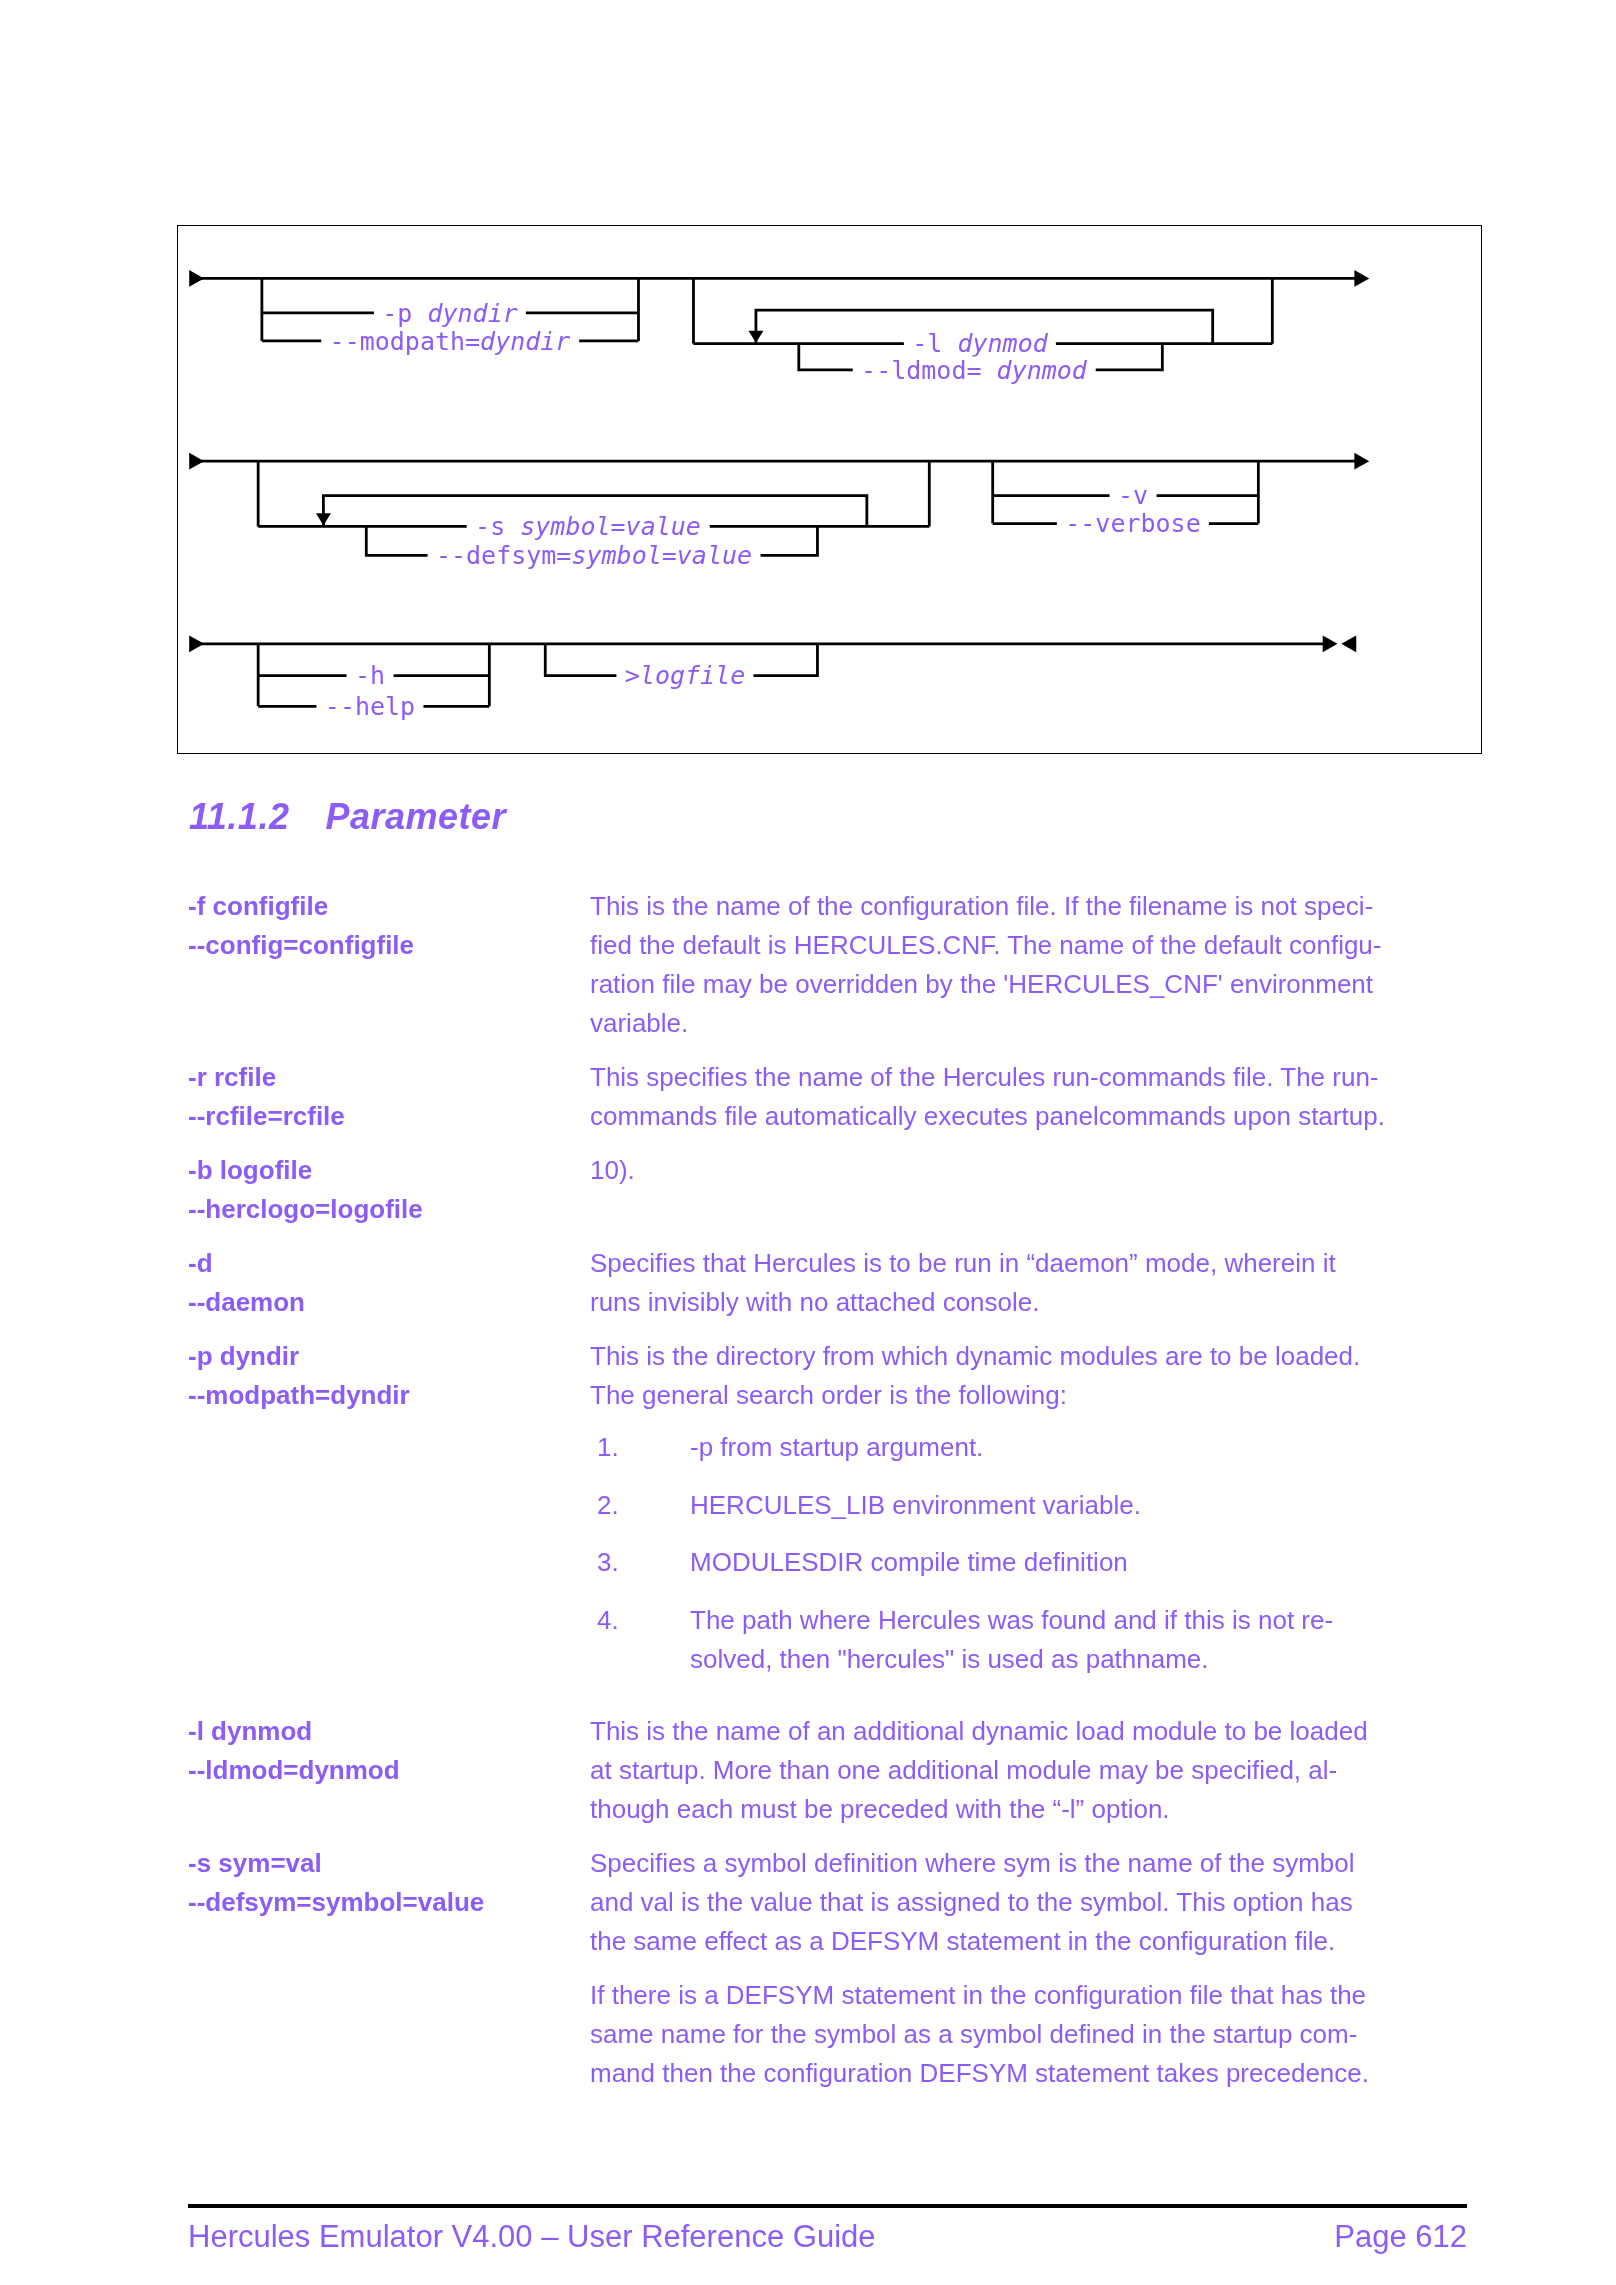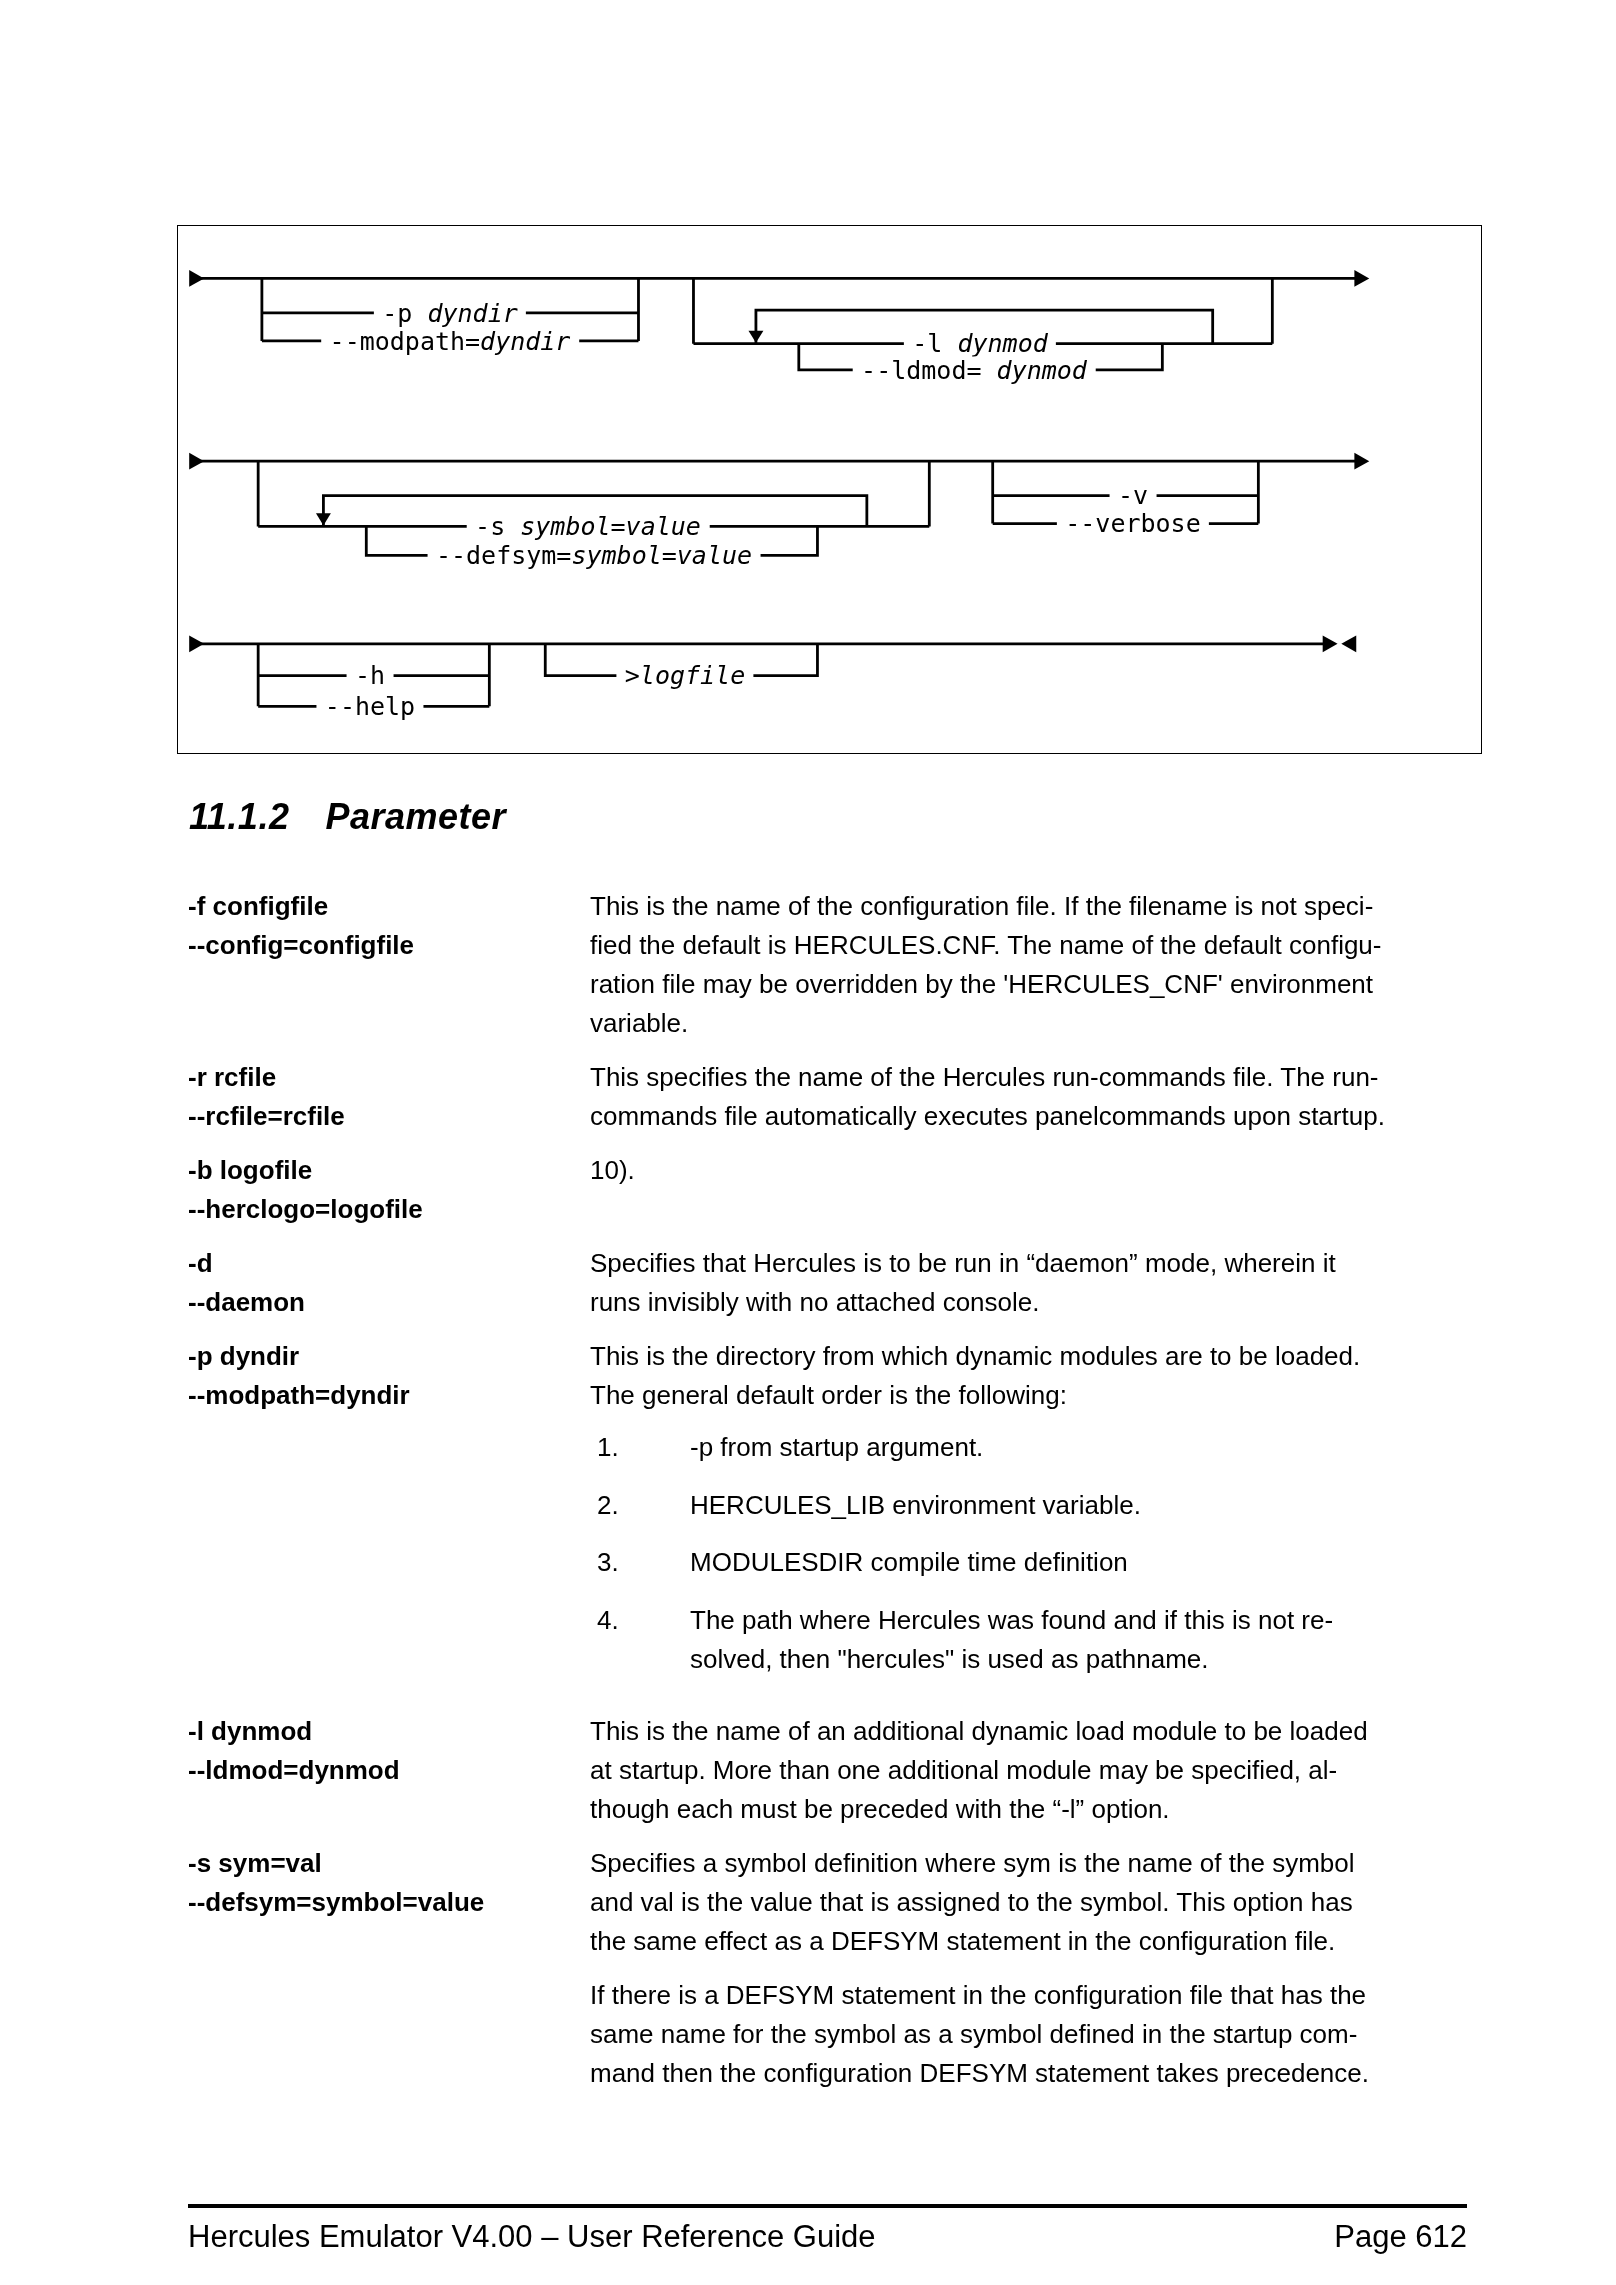--- a/index.html
+++ b/index.html
@@ -1,18 +1,18 @@
 <!DOCTYPE html>
 <html style="font-size:15px"><head>
 <meta charset="utf-8">
 <style>
   * { margin:0; padding:0; box-sizing:border-box; }
   html,body { background:#ffffff; }
   .page { position:relative; width:1616px; height:2286px; background:#fff;
-          font-family:"Liberation Sans", sans-serif; color:#000000; overflow:hidden;padding-left:14px; }
+          font-family:"Liberation Sans", sans-serif; color:#8b5cf6; overflow:hidden;padding-left:14px; }
 
   
   .diagram { position:absolute; left:177px; top:225px; width:1305px; height:529px;
              border:1.9px solid #000; background:#fff; }
   .diagram svg { position:absolute; left:0; top:0; }
   .dlabel { position:absolute; transform:translate(-50%,-50%); background:#fff;
             padding:0 8.4px; font-family:"DejaVu Sans Mono", monospace;
             font-size:25px; line-height:27px; white-space:pre; }
   .dlabel .it { font-style:italic; }
 
@@ -135,21 +135,21 @@
     </section>
 
     <section class="param">
       <div class="terms">
         <div class="term"><span>-p </span><span class="it">dyndir</span></div>
         <div class="term"><span>--modpath=</span><span class="it">dyndir</span></div>
       </div>
       <div class="desc">
         <div>
             <div class="tline"><span>This is the directory from which dynamic modules are to be loaded.</span></div>
-            <div class="tline"><span>The general default order is the following:</span></div>
+            <div class="tline"><span>The general search order is the following:</span></div>
           </div>
         <div class="slist">
           <div class="sitem">
             <span class="snum">1.</span>
             <div class="sbody">
                 <div class="tline"><span>-p from startup argument.</span></div>
               </div>
           </div>
           <div class="sitem">
             <span class="snum">2.</span>

